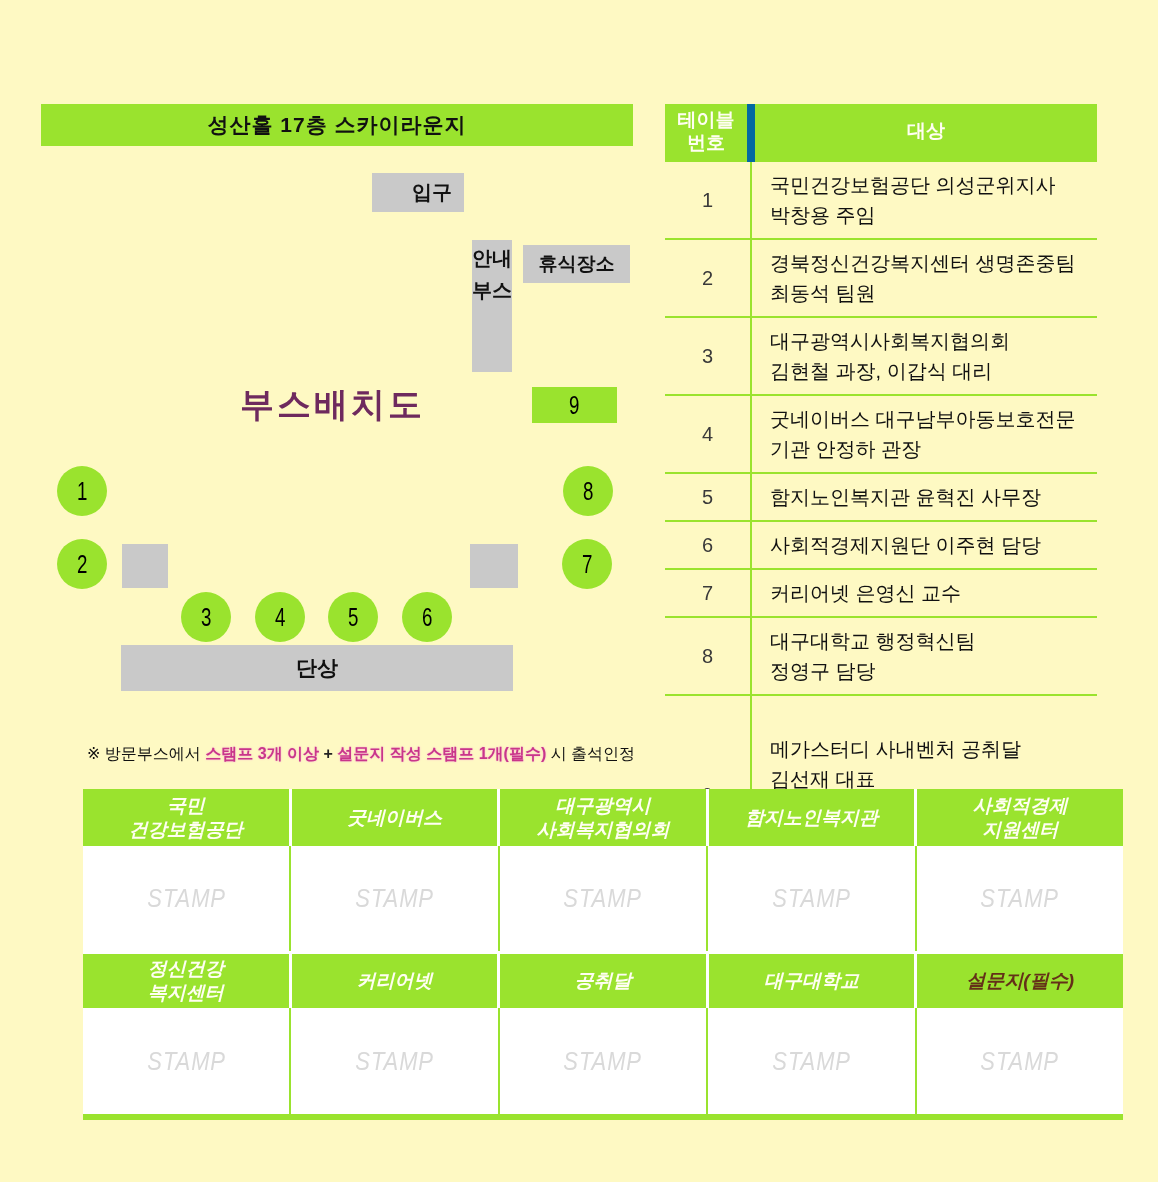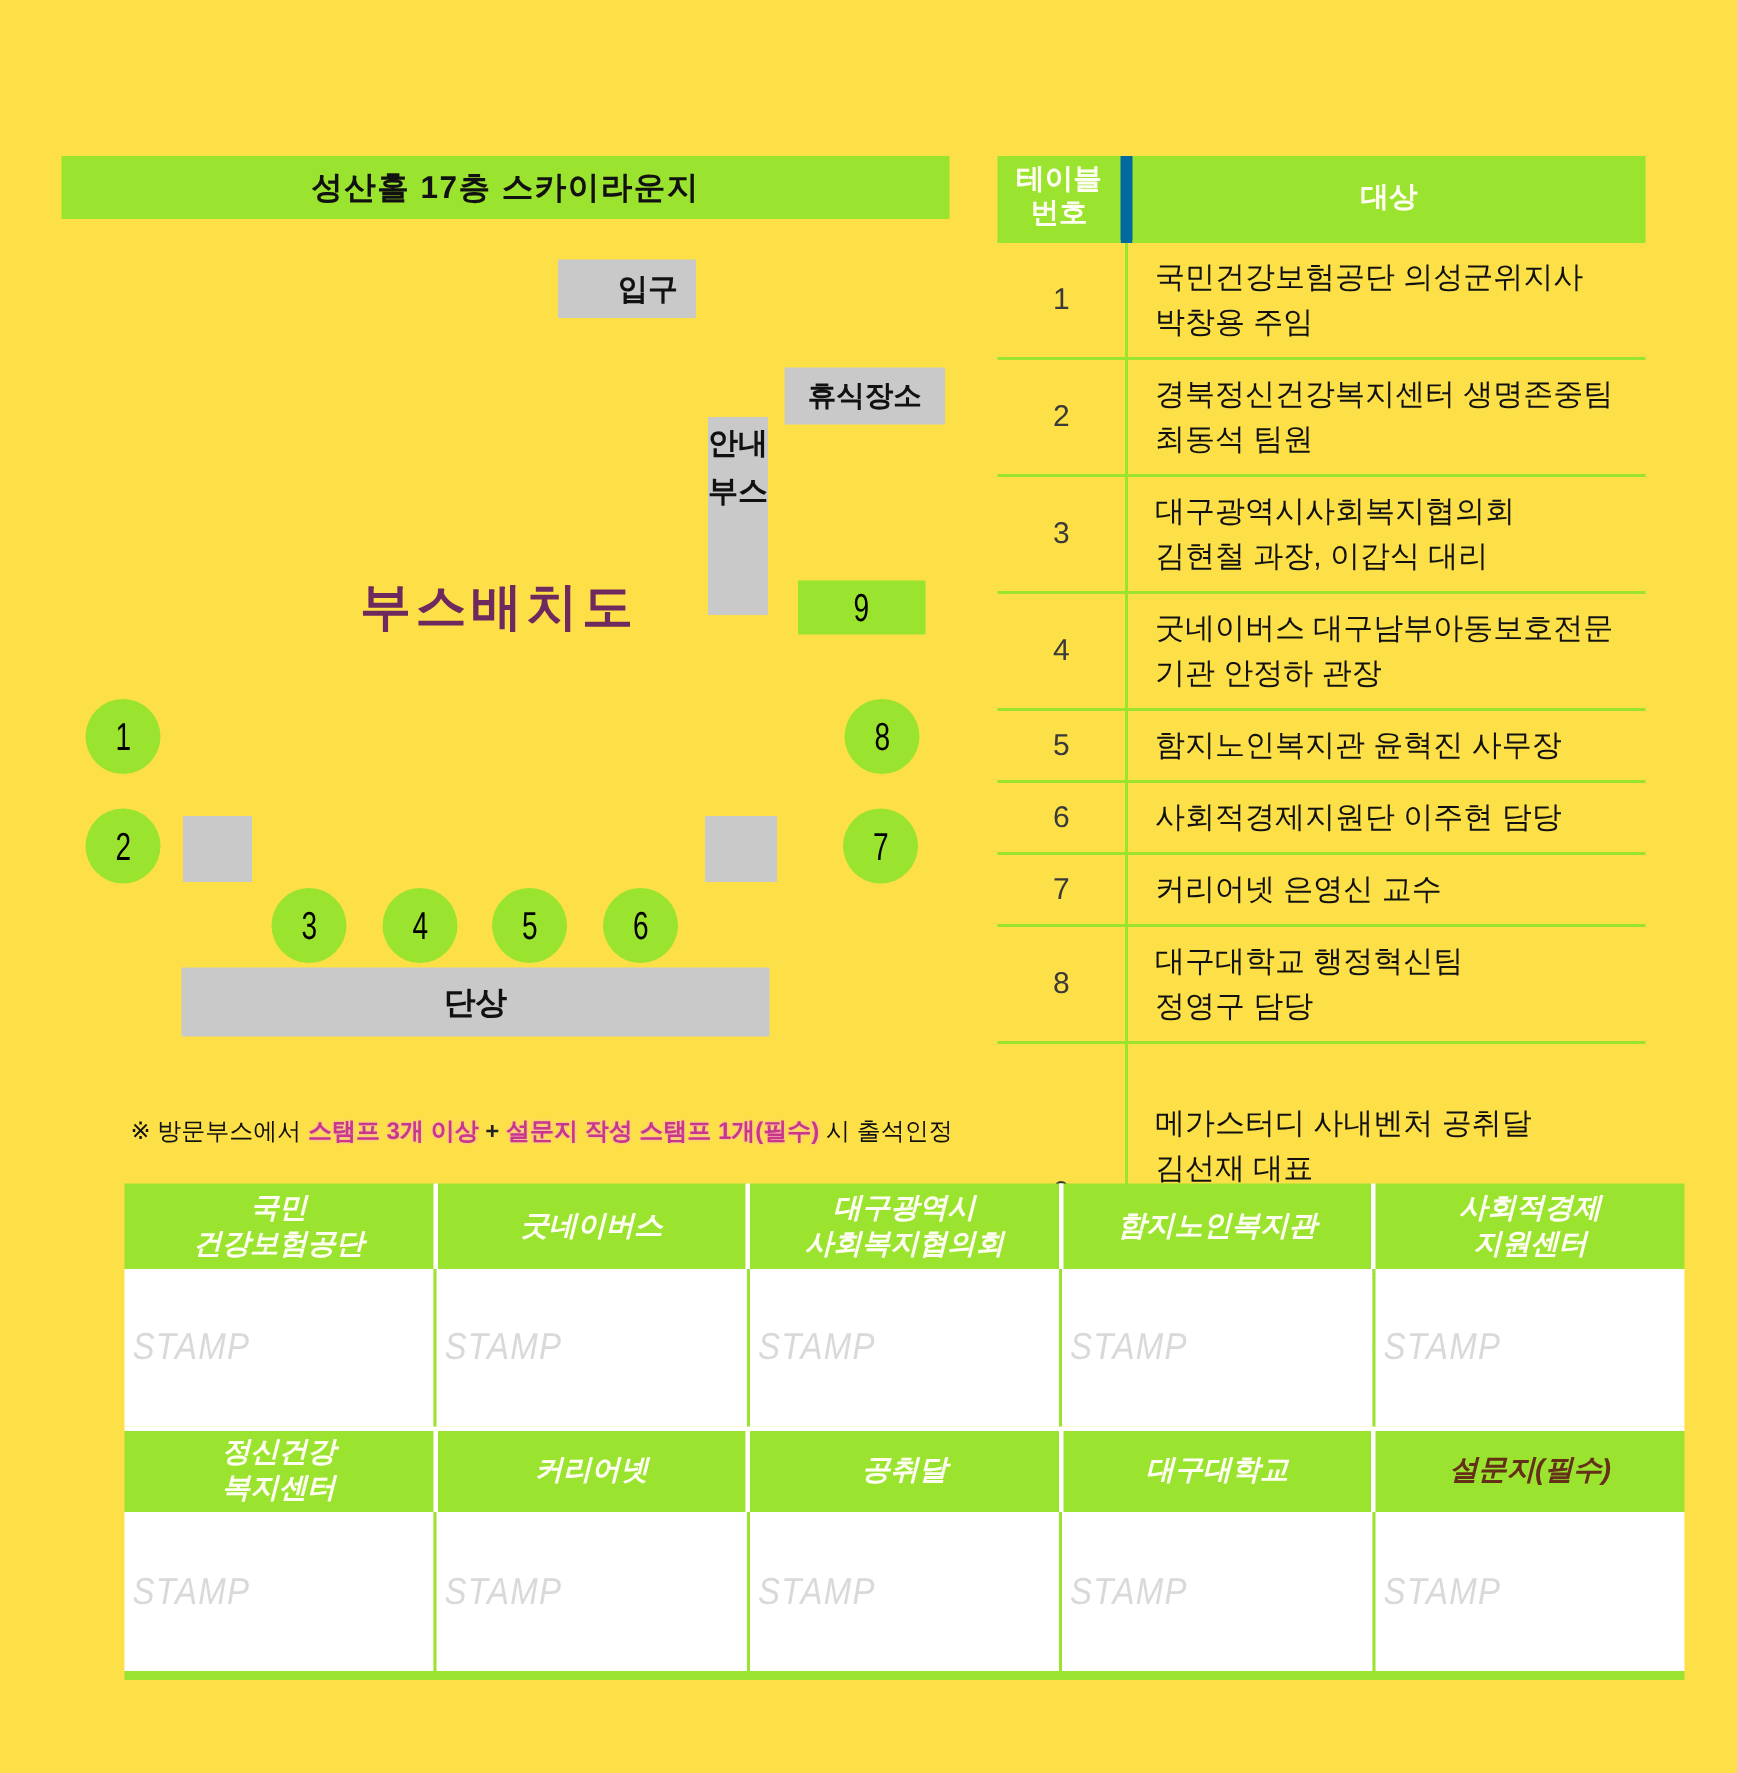--- a/index.html
+++ b/index.html
@@ -1,39 +1,38 @@
 <!DOCTYPE html>
 <html><head>
 <meta charset="utf-8">
 <style>
   * { margin:0; padding:0; box-sizing:border-box; }
   html,body { background:#ffffff; }
   body { font-family:"Liberation Sans","DejaVu Sans",sans-serif; }
   .page {
-    position:relative; width:1158px; height:1182px; background:#fde047;
+    position:relative; width:1158px; height:1182px; background:#fef9c3;
     overflow:hidden;
   }
 
   
   .banner {
     position:absolute; left:41px; top:104px; width:592px; height:42px;
     background:#9AE32E; color:#111; font-weight:bold; font-size:21px;
     display:flex; align-items:center; justify-content:center; letter-spacing:1px;
   }
   .graybox {
     position:absolute; background:#C9C9C9; color:#111; font-weight:bold;
     display:flex; align-items:center; justify-content:center; font-size:20px;
   }
   .entrance { left:372px; top:173px; width:92px; height:39px;padding-left:28px; }
   .restarea { left:523px; top:245px; width:107px; height:38px; font-size:19px; }
   .infobooth {
     left:472px; top:240px; width:40px; height:132px;
     word-break:break-all; text-align:center; line-height:32px; padding-top:2px;
     align-items:flex-start;
-    margin-top:38px;
   }
   .diagram-title {
     position:absolute; left:240px; top:382px; font-size:34px; font-weight:bold;
     color:#6E2A5E; letter-spacing:3px;
   }
   .booth-rect {
     position:absolute; left:532px; top:387px; width:85px; height:36px;
     background:#9AE32E; display:flex; align-items:center; justify-content:center;
   }
   .booth-circle {
@@ -95,20 +94,21 @@
   .sg-row .cell { flex:1 1 0; min-width:0; }
   .sg-header .cell {
     background:#9AE32E; height:57px; color:#FFFEF2; font-weight:bold;
     font-size:19px; display:flex; align-items:center; justify-content:center;
     text-align:center; line-height:1.25; white-space:pre-line;
   }
   .sg-header .cell + .cell { border-left:3px solid #ffffff; }
   .sg-header.second .cell { height:54px; }
   .sg-stamps .cell {
     background:#fff; height:105px; display:flex; align-items:center;
+    justify-content:center;
   }
   .sg-stamps.second .cell { height:106px; }
   .sg-stamps .cell + .cell { border-left:2px solid #9AE32E; }
   .stamp-word {
     color:#D9D9D9; font-size:25px; letter-spacing:1px; display:inline-block;
     transform:scaleX(0.88);
   }
   .sg-gap { height:3px; background:#ffffff; }
   .sg-bottom { height:6px; background:#9AE32E; }
   .survey-label { color:#643018 !important; }

